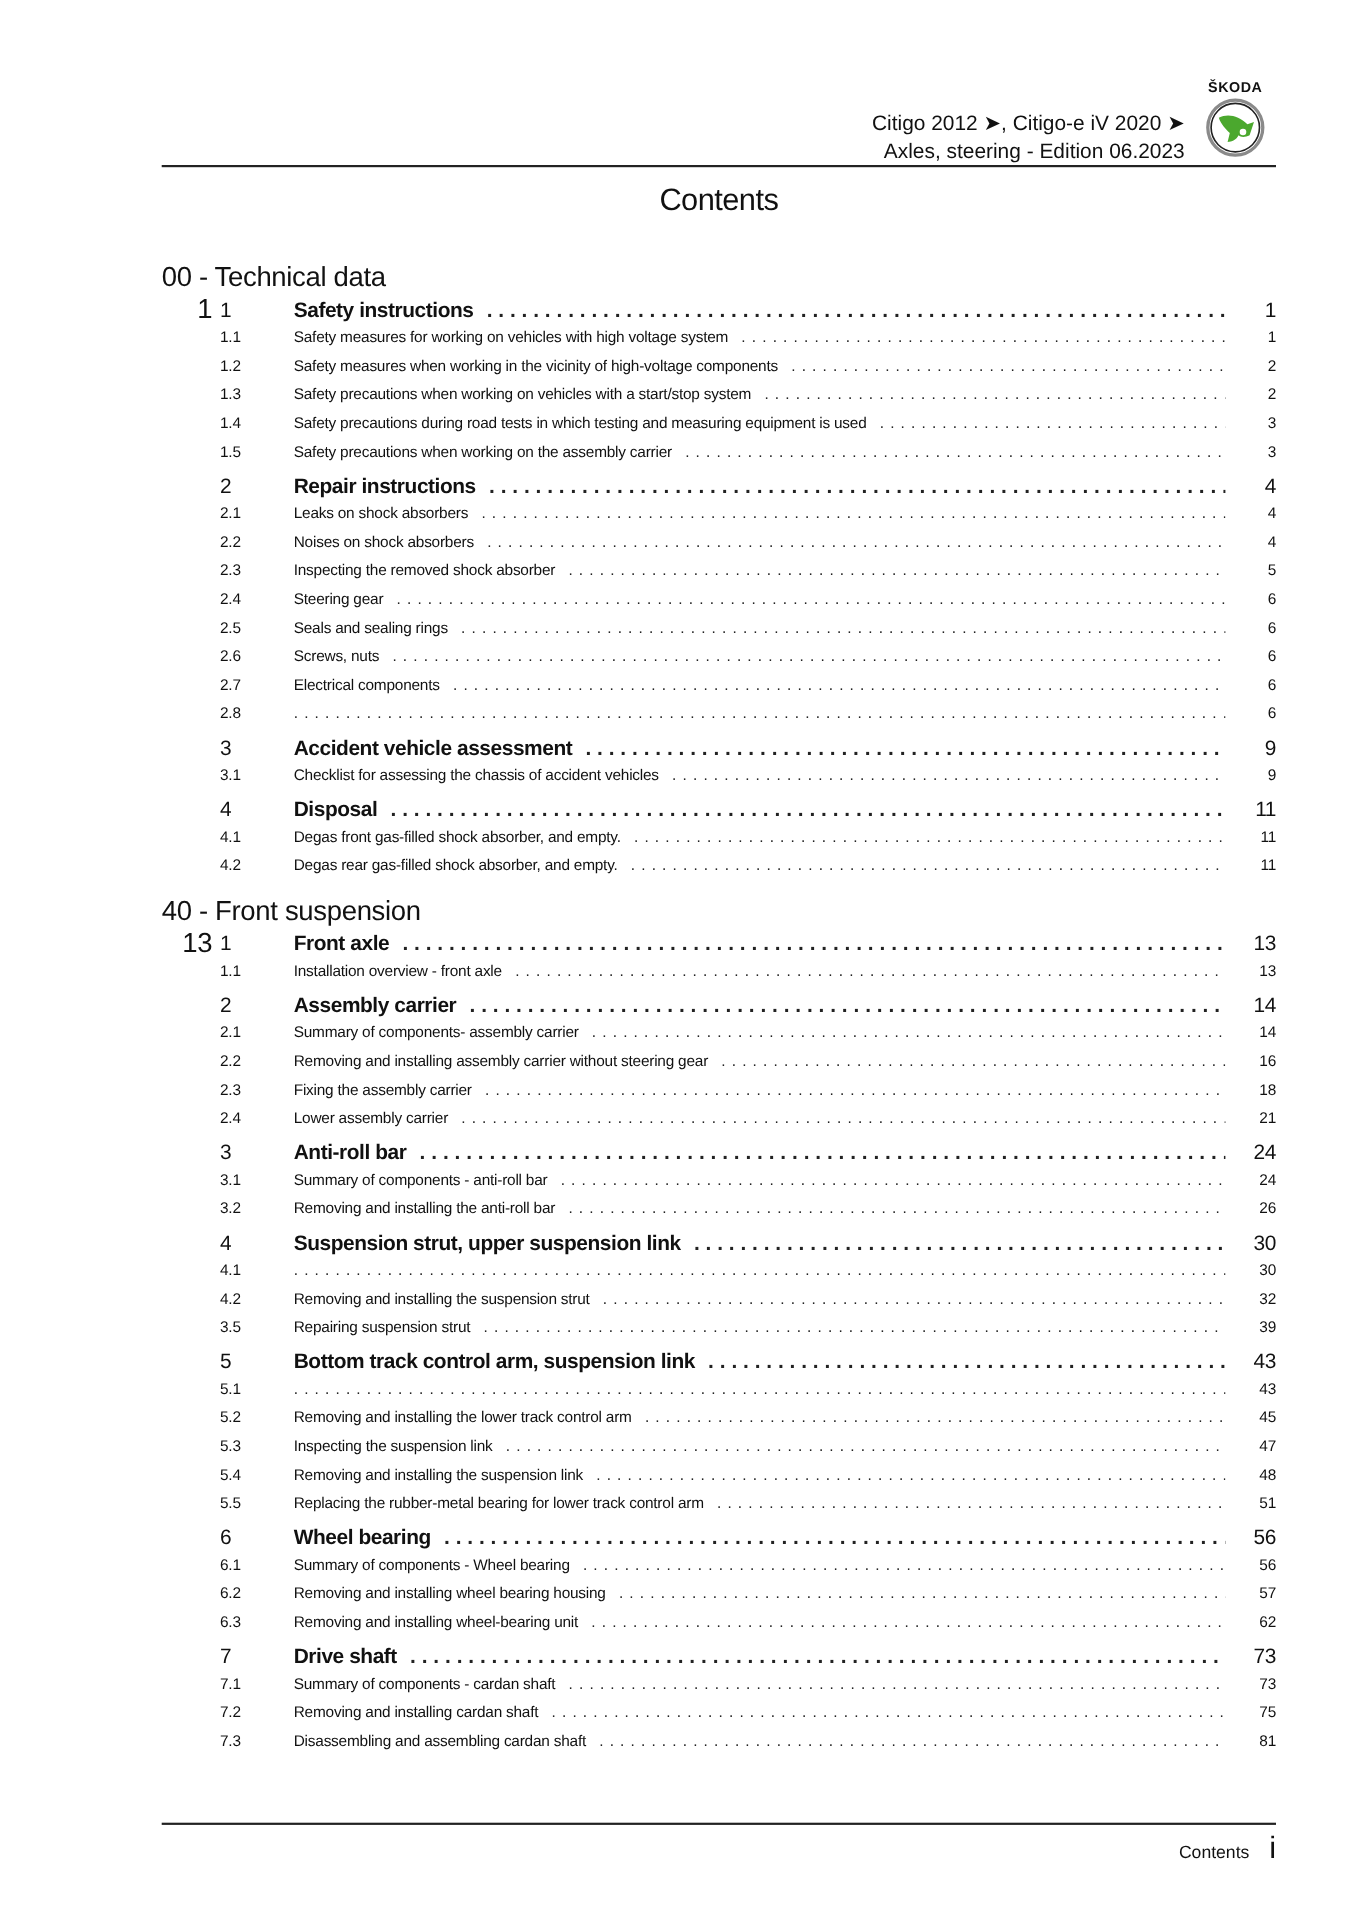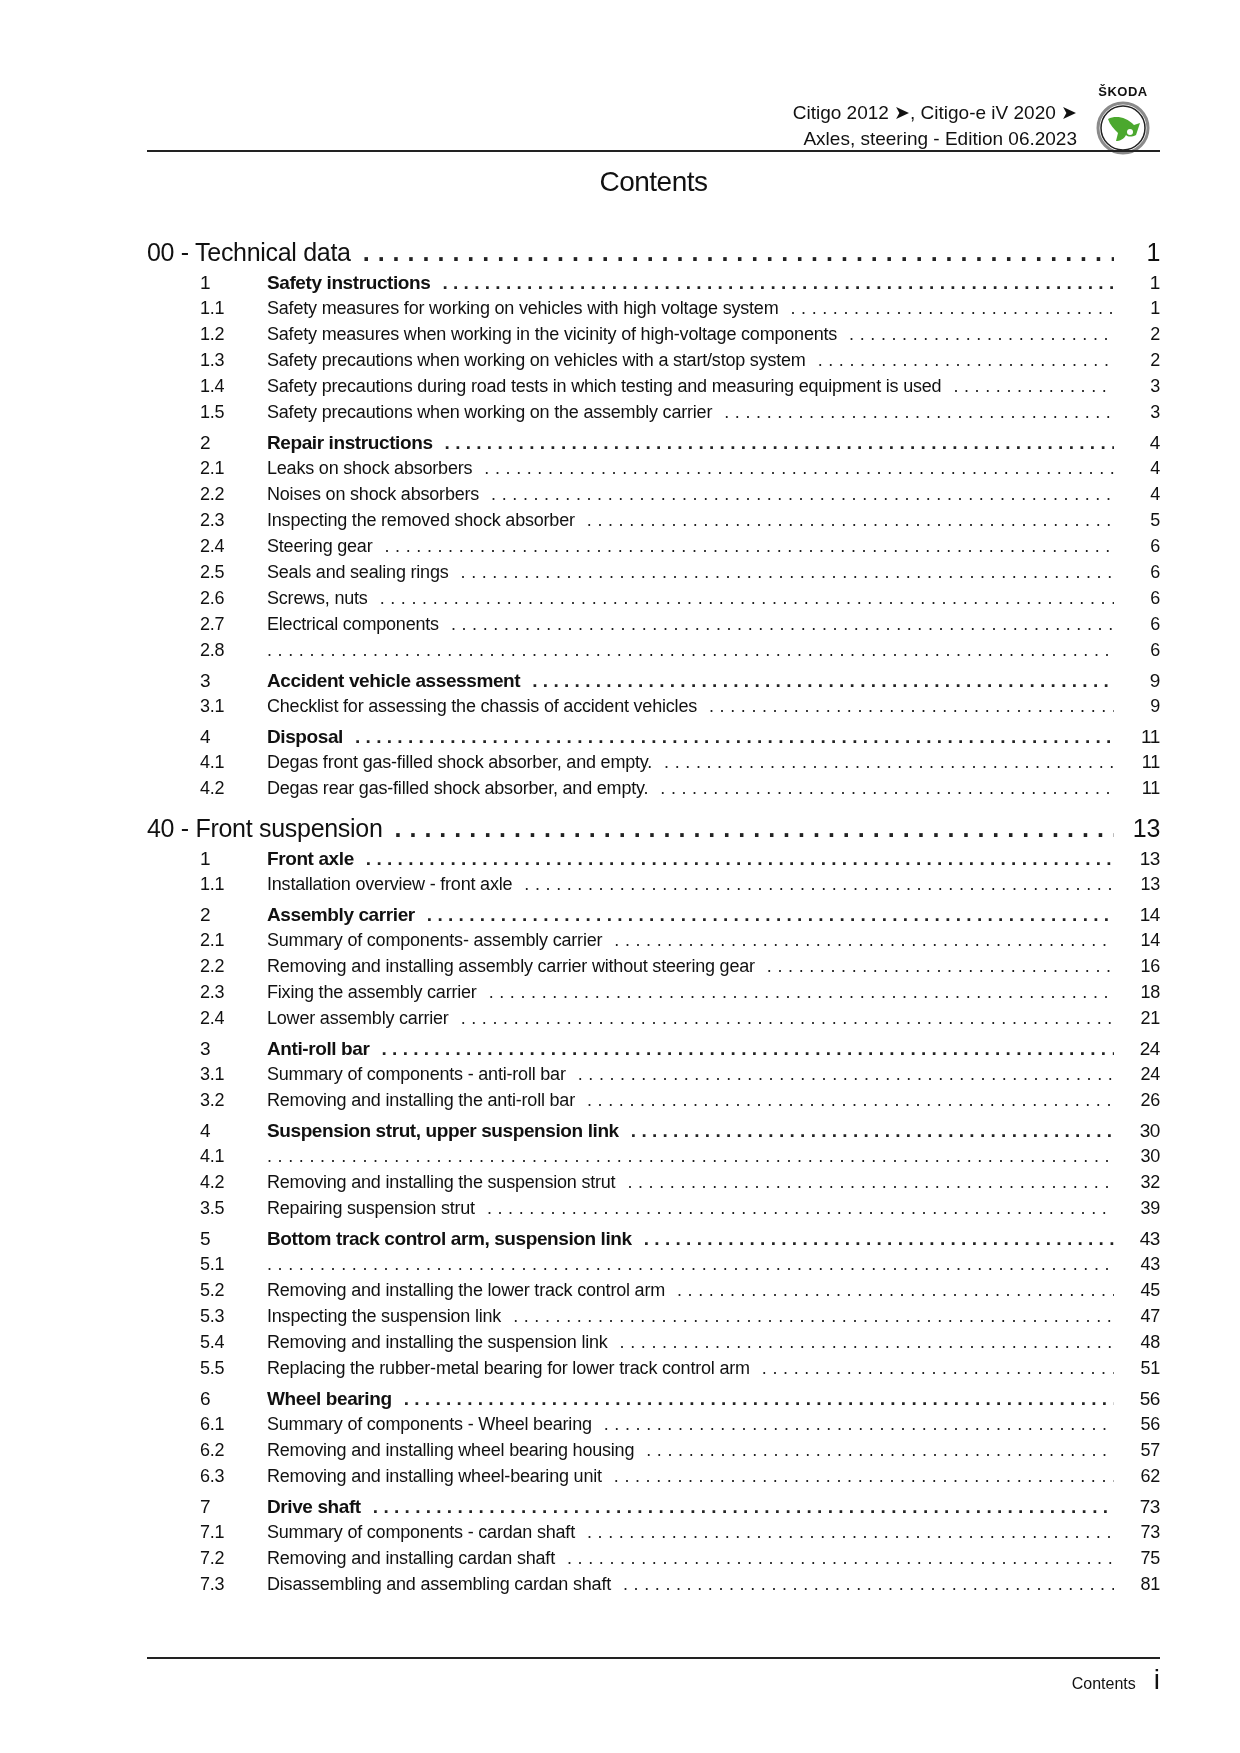--- a/index.html
+++ b/index.html
@@ -1,38 +1,38 @@
 <!DOCTYPE html>
 <html><head>
 <meta charset="utf-8">
 <style>
   html, body { margin: 0; padding: 0; background: #ffffff; }
   body { width: 1240px; height: 1753px; position: relative; overflow: hidden;
          font-family: "Liberation Sans", sans-serif; color: #111; }
   .header-text { position: absolute; right: 163px; top: 100px; text-align: right;
                  font-size: 19px; line-height: 26px; margin-left: 36px; }
-  .logo { position: absolute; left: 1088px; top: 84px; width: 70px; }
+  .logo { position: absolute; left: 1088px; top: 72px; width: 70px; }
   .logo-word { font-weight: bold; font-size: 13px; letter-spacing: 0.5px; text-align: center; }
   .logo svg { display: block; margin: 2px auto 0; }
   .top-rule { position: absolute; left: 147px; width: 1013px; top: 150px; height: 2px; background: #222; }
   .title { position: absolute; left: 0; width: 1307px; top: 166px; text-align: center;
            font-size: 28px; letter-spacing: -0.5px; }
   .toc { position: absolute; left: 147px; top: 238px; width: 1013px; }
   .row { display: flex; align-items: baseline; white-space: nowrap; }
   .row .num { width: 67px; flex: none; }
   .row .lbl { flex: none; padding-right: 12px; }
   .row .leader { flex: 1 1 auto; overflow: hidden; letter-spacing: 5.6px; color: #222; }
   .row .pg { flex: none; width: 46px; text-align: right; }
-  .row.part { font-size: 25px; height: 34px; margin-top: 0; letter-spacing: -0.3px; }
+  .row.part { font-size: 25px; height: 34px; margin-top: 0; letter-spacing: -0.3px; flex-direction: column; }
   .row.part .lbl { padding-left: 0; }
   .row.part .leader { font-weight: bold; letter-spacing: 8px; }
   .row.chap { font-size: 19px; height: 26px; padding-left: 53px; margin-top: 4px; letter-spacing: -0.4px; }
   .row.chap .lbl { font-weight: bold; }
   .row.chap .leader { font-weight: bold; letter-spacing: 5.3px; }
-  .row.sec { font-size: 18px; height: 26px; padding-left: 53px; letter-spacing: -0.2px; }
+  .row.sec { font-size: 14px; height: 26px; padding-left: 53px; letter-spacing: -0.2px; }
   .row.chap .num, .row.sec .num { width: 67px; }
   .part-gap { height: 10px; }
   .bottom-rule { position: absolute; left: 147px; width: 1013px; top: 1657px; height: 2px; background: #222; }
   .footer { position: absolute; right: 80px; top: 1664px; display: flex; align-items: baseline; }
   .footer .flabel { font-size: 16px; margin-right: 18px; }
   .footer .fpage { font-size: 28px; }
 </style>
 </head>
 <body>
 

